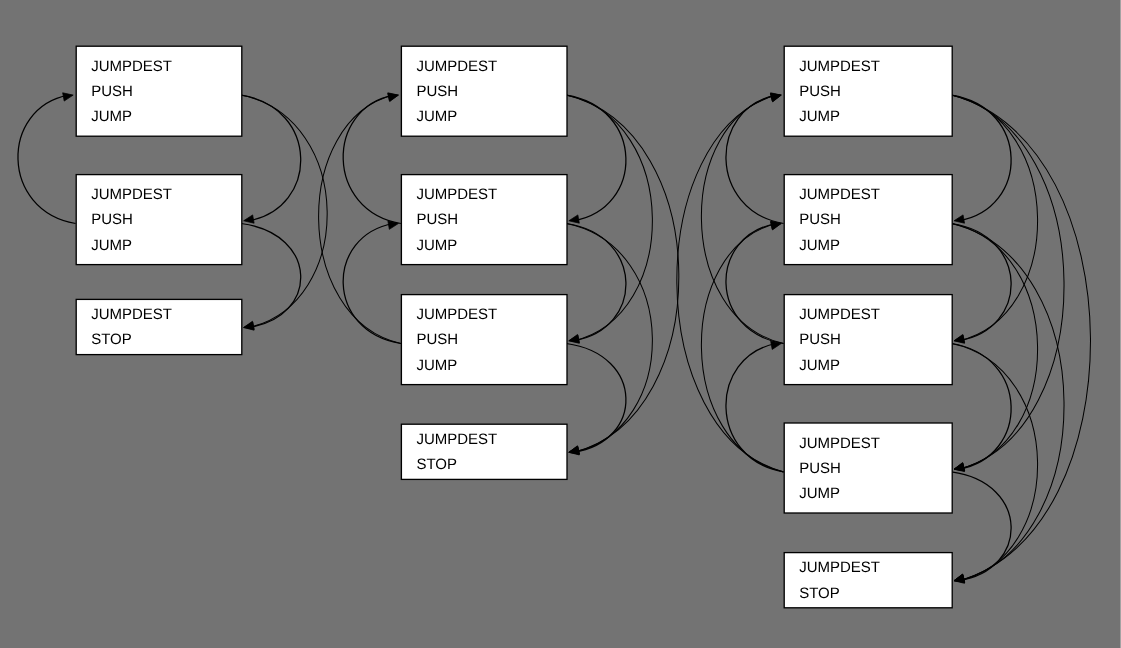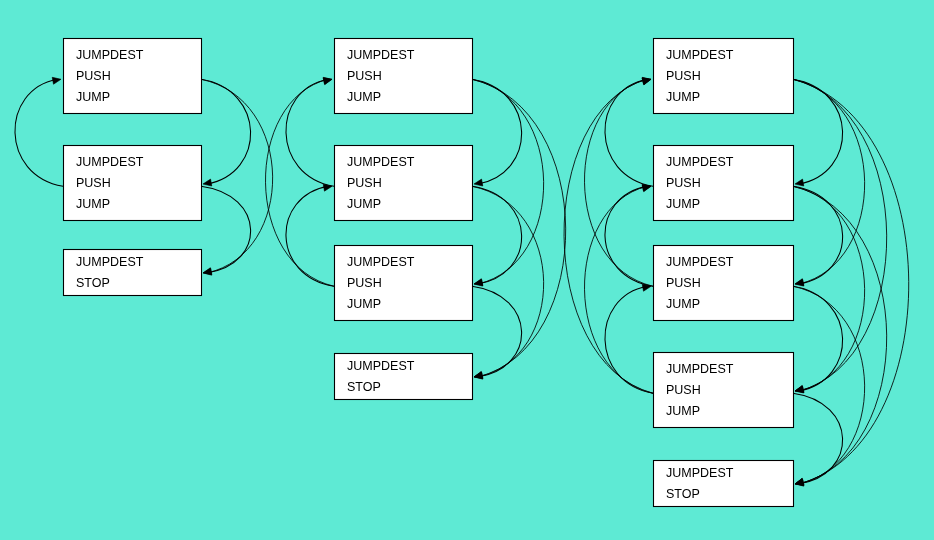--- a/index.html
+++ b/index.html
@@ -4,21 +4,21 @@
 <style>
   html, body {
     margin: 0;
     padding: 0;
     background: #ffffff;
   }
   #page {
     position: relative;
     width: 934px;
     height: 540px;
-    background: #5eead4;
+    background: #737373;
     font-family: "Liberation Sans", sans-serif;
     overflow: hidden;
   }
   svg.diagram {
     position: absolute;
     left: 0;
     top: 0;
     width: 934px;
     height: 540px;
   }

